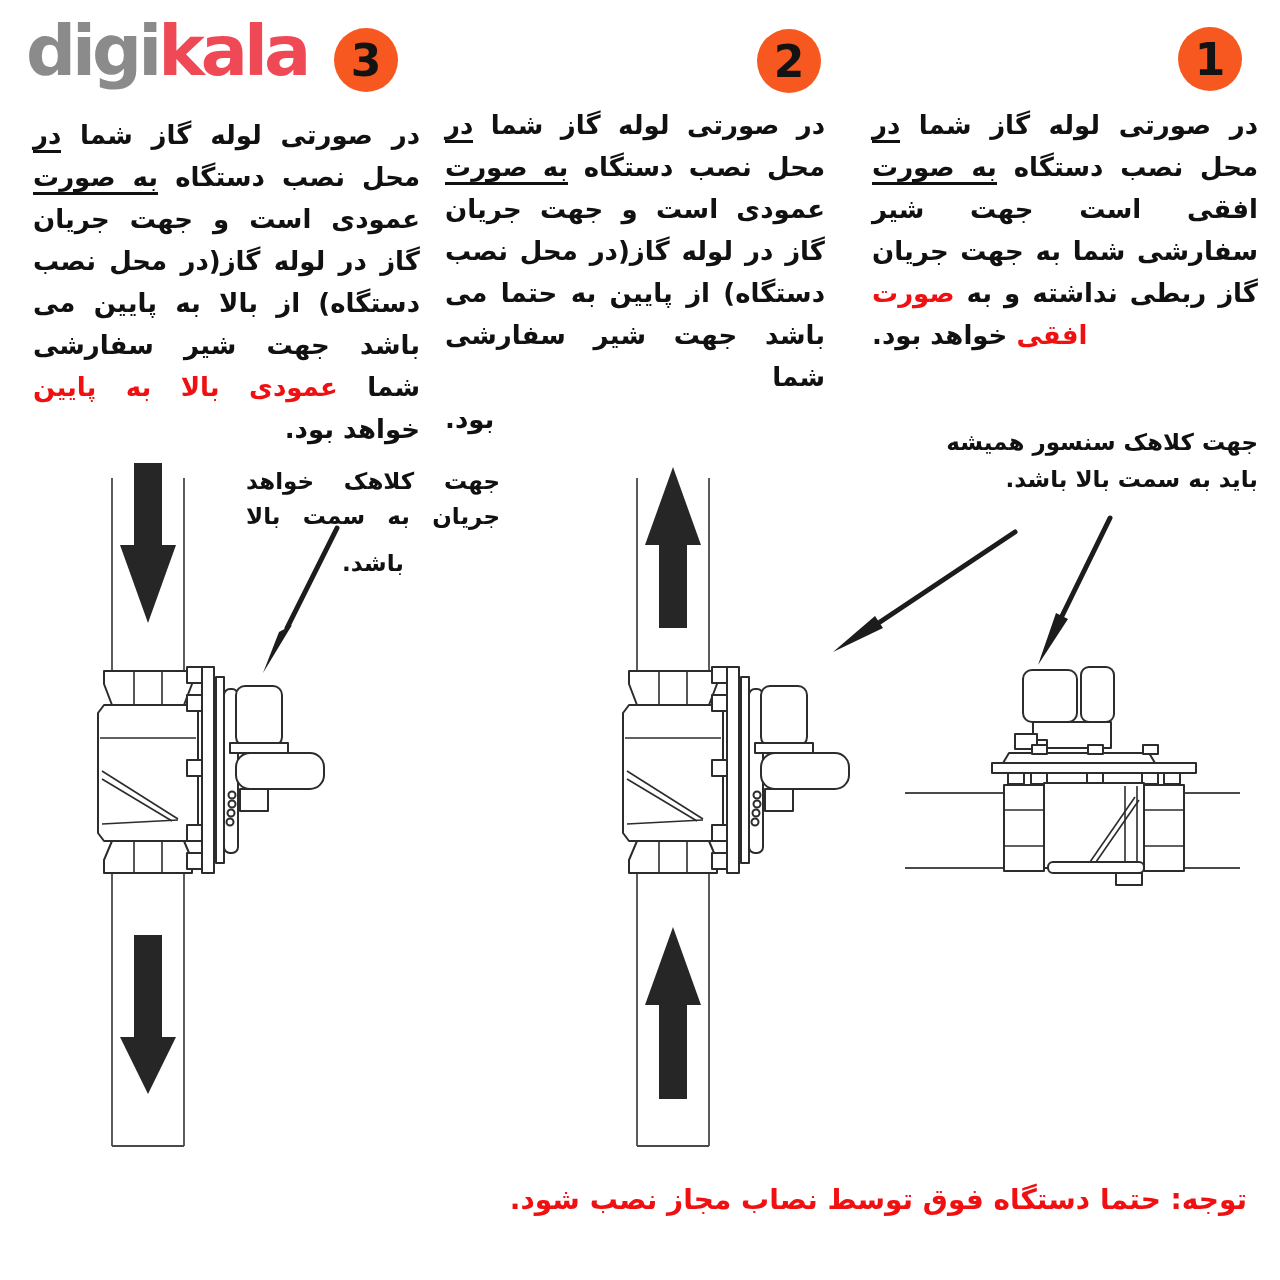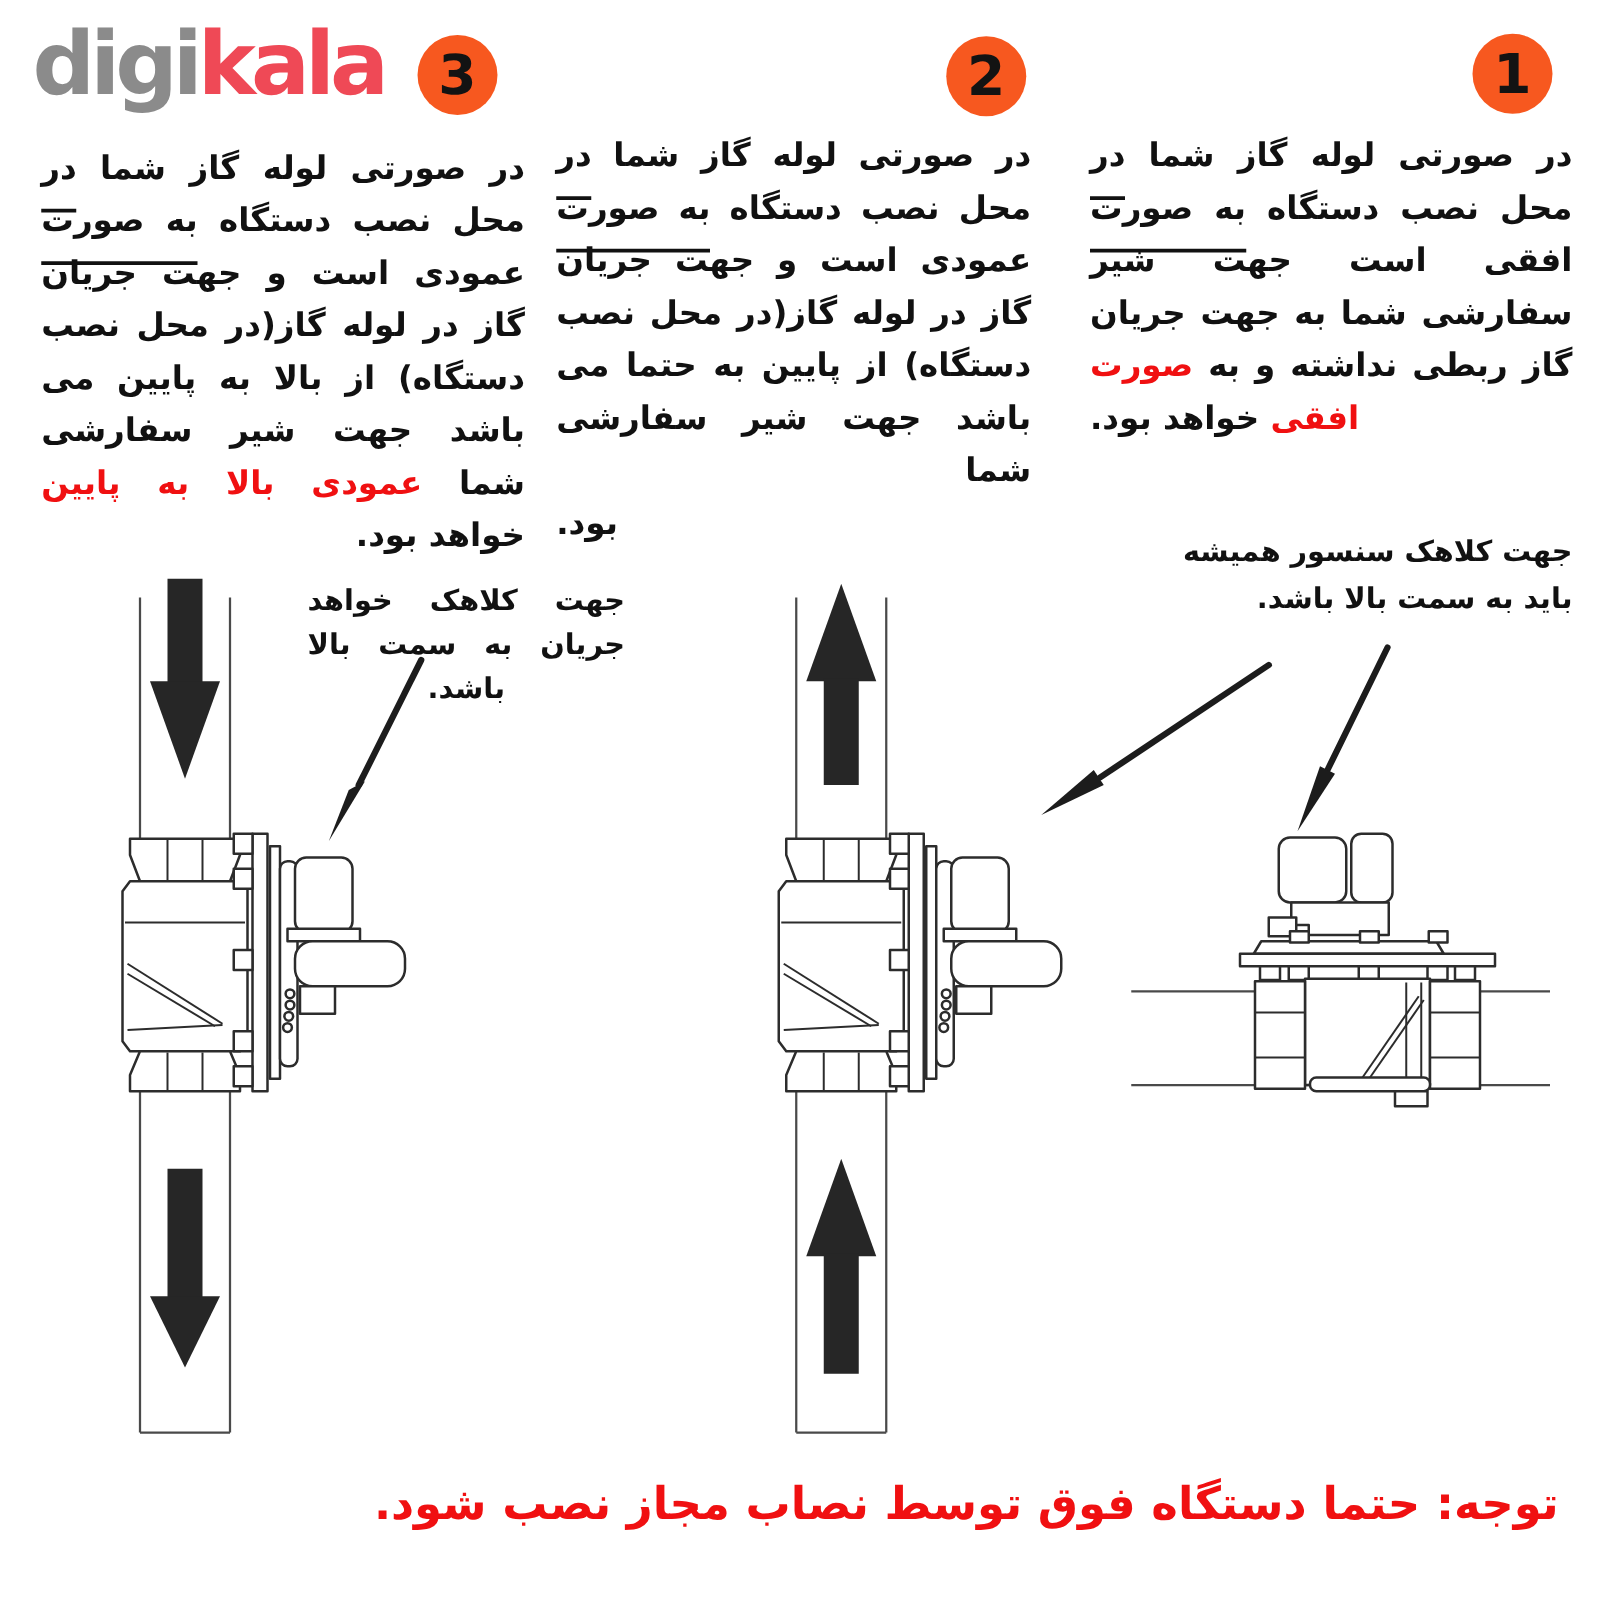--- a/index.html
+++ b/index.html
@@ -19,32 +19,32 @@
   .badge-3{left:334px;top:28px;} .badge-2{left:757px;top:29px;} .badge-1{left:1178px;top:27px;}
   
   .col{position:absolute;direction:rtl;font-weight:bold;font-size:26px;line-height:42px;}
   .col-1{left:872px;top:104px;width:386px;}
   .col-2{left:445px;top:104px;width:380px;}
   .col-3{left:33px;top:114px;width:387px;}
   .tline{width:100%;}
   .al-j{text-align:justify;text-align-last:justify;}
   .al-l{text-align:center;text-align-last:left;}
   .al-r{text-align:right;text-align-last:right;}
-  .al-c{text-align:center;text-align-last:center;}
+  .al-c{text-align:center;text-align-last:center;margin-top:12px;}
   .al-ri{text-align:right;text-align-last:right;padding-left:68px;box-sizing:border-box;}
   .seg-n{color:var(--ink);}
   .seg-r{color:var(--red);}
-  .seg-u{color:var(--ink);border-bottom:3px solid var(--ink);padding-bottom:17px;}
+  .seg-u{color:var(--ink);border-bottom:3px solid var(--ink);padding-bottom:0;}
   
   .cap-note{position:absolute;direction:rtl;font-weight:bold;font-size:23px;line-height:35px;}
   .cap-note-left{left:246px;top:464px;width:254px;}
   .cap-note-right{left:902px;top:424px;width:356px;line-height:37px;}
   
   .warning{position:absolute;right:33px;top:1183px;direction:rtl;font-weight:bold;
-           font-size:36px;color:var(--red);}
+           font-size:28px;color:var(--red);}
   
   .diagram{position:absolute;}
   .diag-3{left:60px;top:453px;width:270px;height:700px;}
   .diag-2{left:585px;top:453px;width:270px;height:700px;}
   .diag-1{left:900px;top:650px;width:345px;height:245px;}
   .overlay{position:absolute;left:0;top:0;width:1280px;height:1280px;pointer-events:none;}
   svg .pipe{stroke:#4a4a4a;stroke-width:1.8;fill:none;}
   svg .vpart{stroke:#2c2c2c;stroke-width:2;fill:#fff;stroke-linejoin:round;stroke-linecap:round;}
   svg .vline{stroke:#2c2c2c;stroke-width:1.6;fill:none;}
   svg .flow{fill:#262626;stroke:none;}

